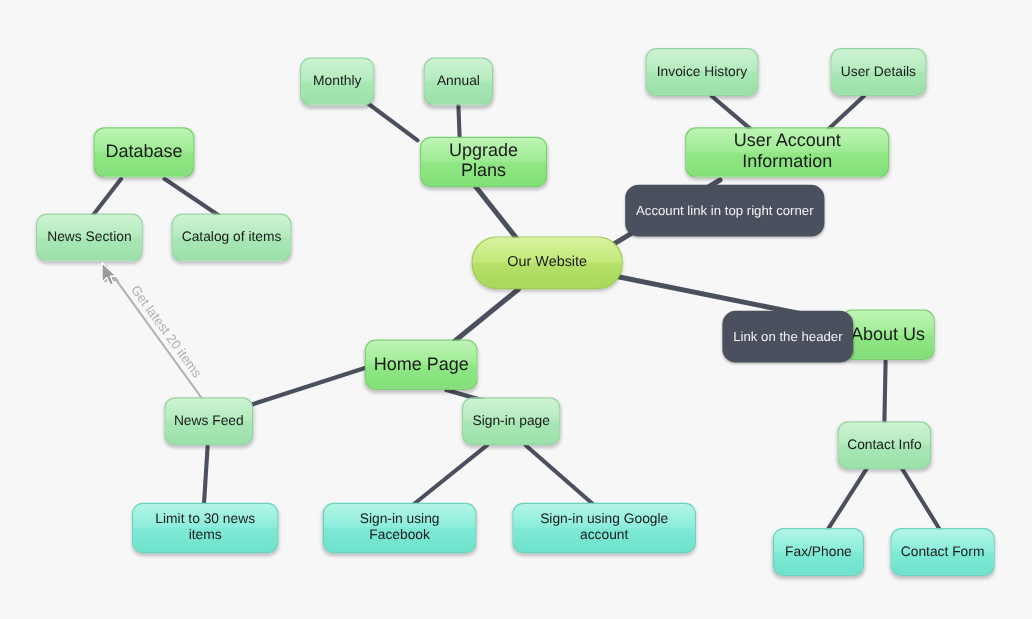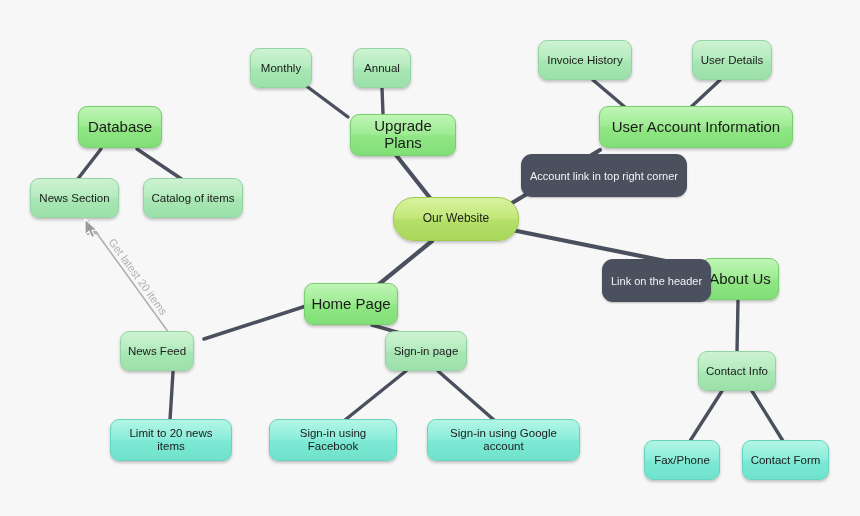--- a/index.html
+++ b/index.html
@@ -130,21 +130,21 @@
   <div class="node lvl1 f15" style="left:330px;top:114px;width:106px;height:42px;margin-left:20px;">
     <span>Upgrade Plans</span>
   </div>
   <div class="node lvl2 f11" style="left:250px;top:48px;width:62px;height:40px;">
     <span>Monthly</span>
   </div>
   <div class="node lvl2 f11" style="left:353px;top:48px;width:58px;height:40px;">
     <span>Annual</span>
   </div>
 
-  <div class="node lvl1 f15" style="left:571px;top:106px;width:194px;height:42px;margin-left:28px;">
+  <div class="node lvl1 f15" style="left:571px;top:106px;width:170px;height:42px;">
     <span>User Account Information</span>
   </div>
   <div class="node lvl2 f11" style="left:538px;top:40px;width:94px;height:40px;">
     <span>Invoice History</span>
   </div>
   <div class="node lvl2 f11" style="left:692px;top:40px;width:80px;height:40px;">
     <span>User Details</span>
   </div>
 
   <div class="node lvl1 f15" style="left:701px;top:258px;width:78px;height:42px;">
@@ -156,25 +156,25 @@
   <div class="node lvl2 f11" style="left:698px;top:351px;width:78px;height:40px;">
     <span>Contact Info</span>
   </div>
   <div class="node lvl3 f11" style="left:742px;top:440px;width:87px;height:40px;">
     <span>Contact Form</span>
   </div>
 
   <div class="node lvl1 f15" style="left:304px;top:283px;width:94px;height:42px;">
     <span>Home Page</span>
   </div>
-  <div class="node lvl2 f11" style="left:120px;top:331px;width:74px;height:40px;">
+  <div class="node lvl2 f11" style="left:137px;top:331px;width:74px;height:40px;">
     <span>News Feed</span>
   </div>
   <div class="node lvl3 f11" style="left:110px;top:419px;width:122px;height:42px;">
-    <span>Limit to 20 news items</span>
+    <span>Limit to 30 news items</span>
   </div>
   <div class="node lvl2 f11" style="left:385px;top:331px;width:82px;height:40px;">
     <span>Sign-in page</span>
   </div>
   <div class="node lvl3 f11" style="left:269px;top:419px;width:128px;height:42px;">
     <span>Sign-in using Facebook</span>
   </div>
   <div class="node lvl3 f11" style="left:427px;top:419px;width:153px;height:42px;">
     <span>Sign-in using Google account</span>
   </div>

